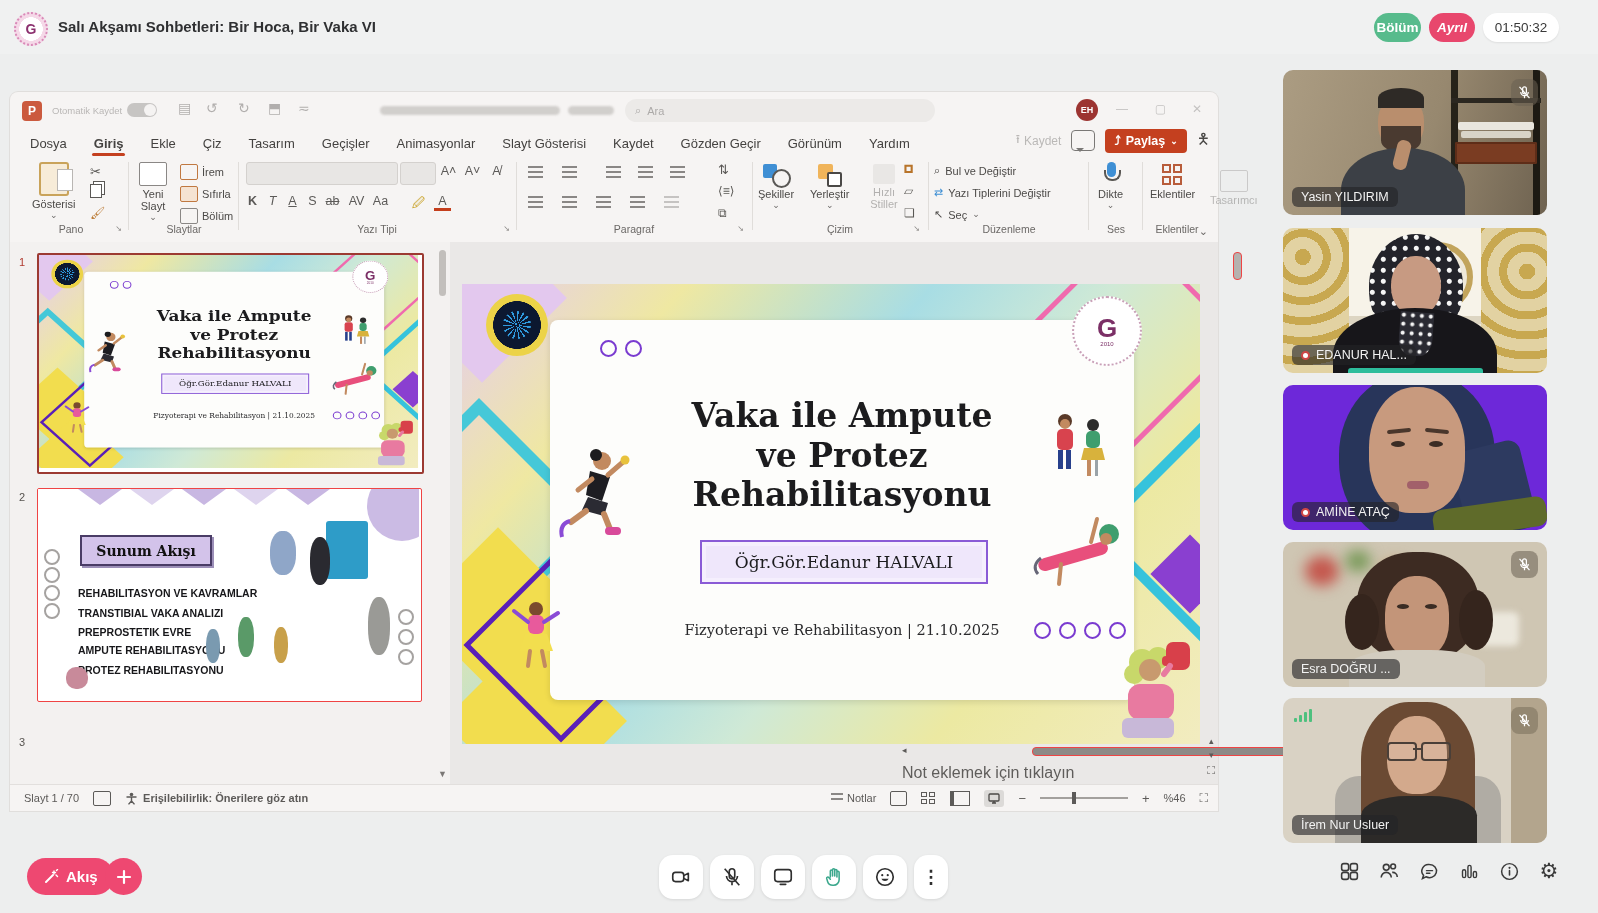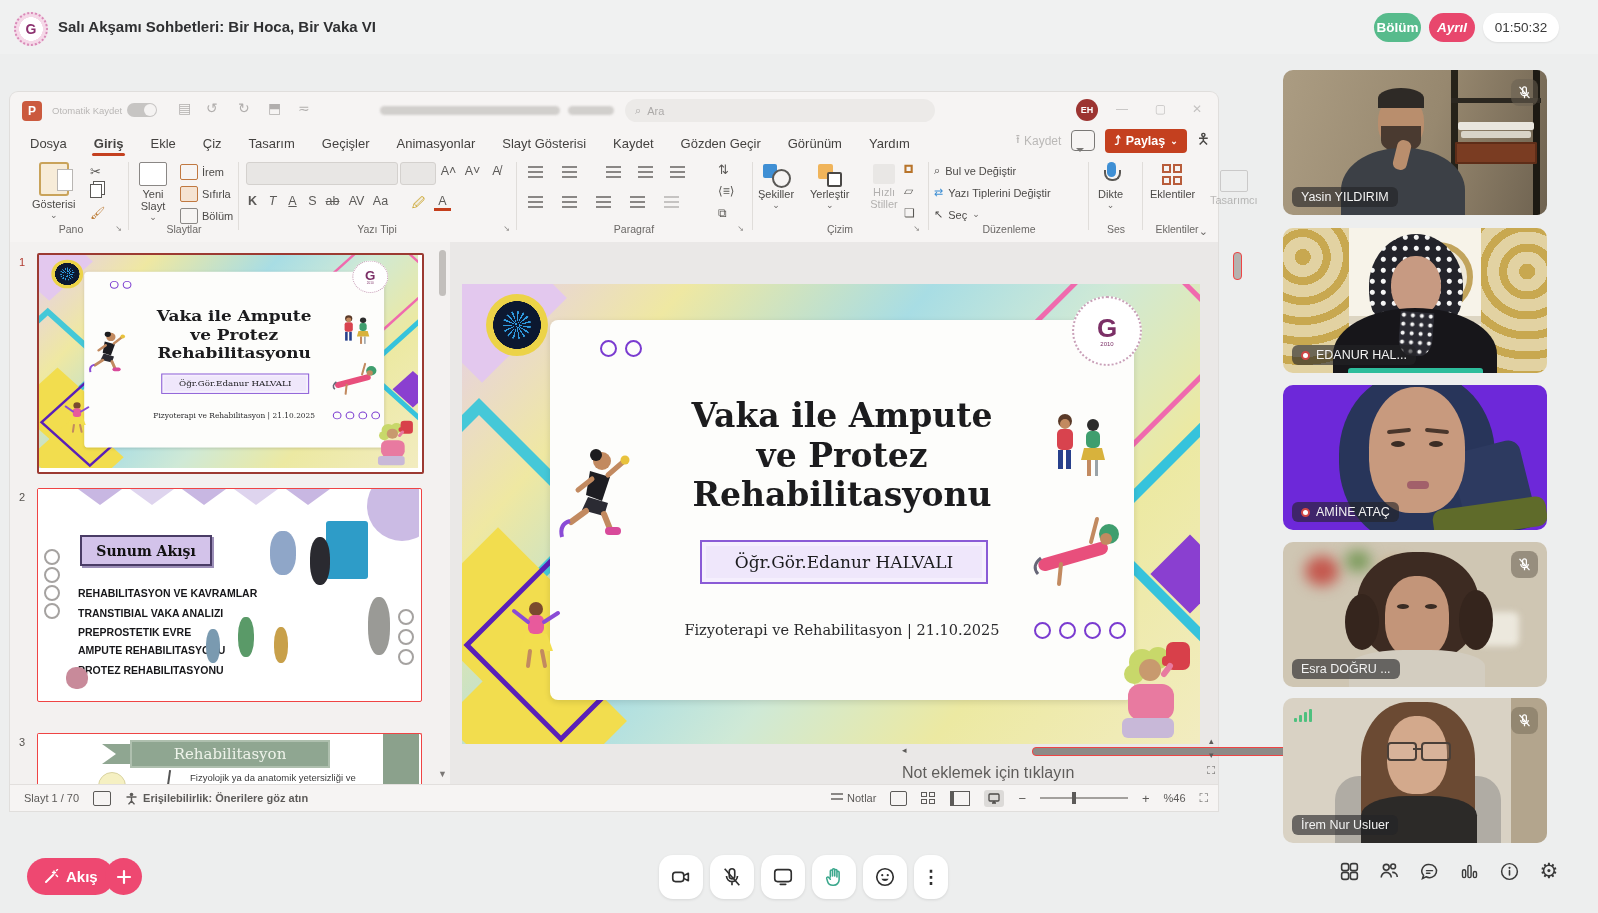--- a/index.html
+++ b/index.html
@@ -484,31 +484,20 @@
             <span class="ppl" style="left:272px;top:48px;width:20px;height:48px;background:#2a2a30"></span>
             <span class="ppl" style="left:330px;top:108px;width:22px;height:58px;background:#9a9a96"></span>
             <span class="ppl" style="left:200px;top:128px;width:16px;height:40px;background:#5a9a68"></span>
             <span class="ppl" style="left:168px;top:140px;width:14px;height:34px;background:#7a9ab0"></span>
             <span class="ppl" style="left:236px;top:138px;width:14px;height:36px;background:#c8a04a"></span>
             <span class="ppl" style="left:28px;top:178px;width:22px;height:22px;background:#c88a9a"></span>
           </div>
         </div>
 
         <span class="thumb-num n23" style="top:494px">3</span>
-        <div class="thumb" style="top:491px;height:52px;border-bottom:none">
-          <div class="t3">
-            <span class="flagL"></span>
-            <span class="flagR"></span>
-            <div class="banner">Rehabilitasyon</div>
-            <span class="greenbar"></span>
-            <span class="circ"></span>
-            <span class="vline"></span>
-            <div class="ptxt">Fizyolojik ya da anatomik yetersizliği ve</div>
-          </div>
-        </div>
 
         <span class="tscroll"></span>
         <span class="tscroll-arrow">▼</span>
       </div>
 
       <div class="slidearea">
         <div id="main-slide-art" class="slide-art abs" style="left:12px;top:42px">
           <span class="dia" style="left:-70px;top:150px;width:150px;height:150px;border:12px solid #45c8d8"></span>
           <span class="dia" style="left:-40px;top:-46px;width:120px;height:120px;background:#e3c8ee"></span>
           <span class="dia" style="left:-24px;top:268px;width:120px;height:120px;background:#f2dd4e"></span>

